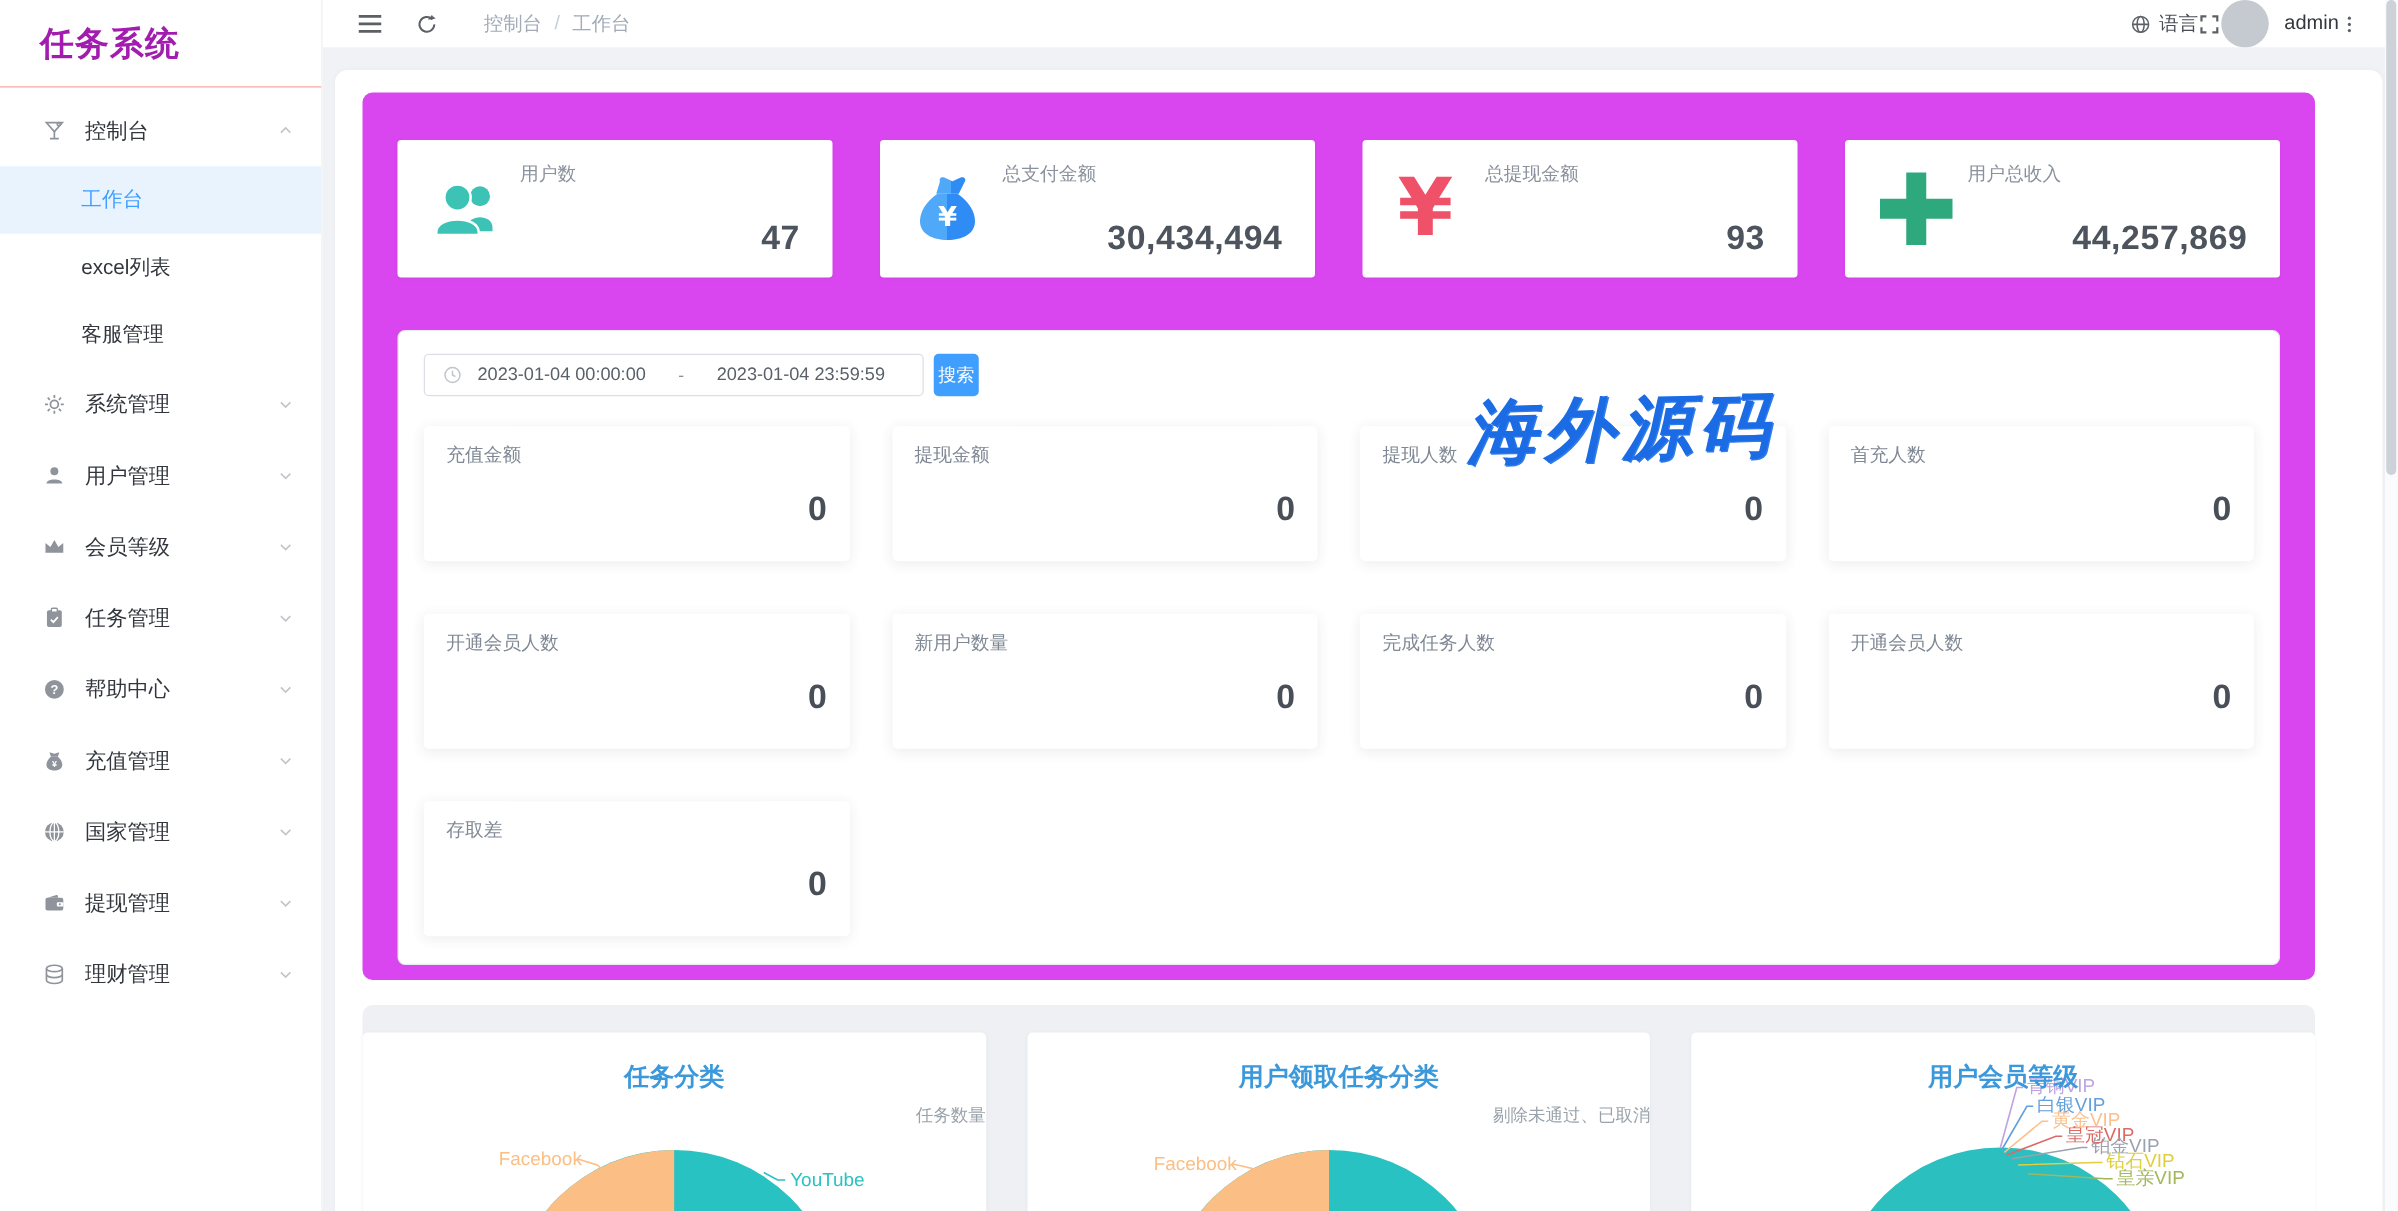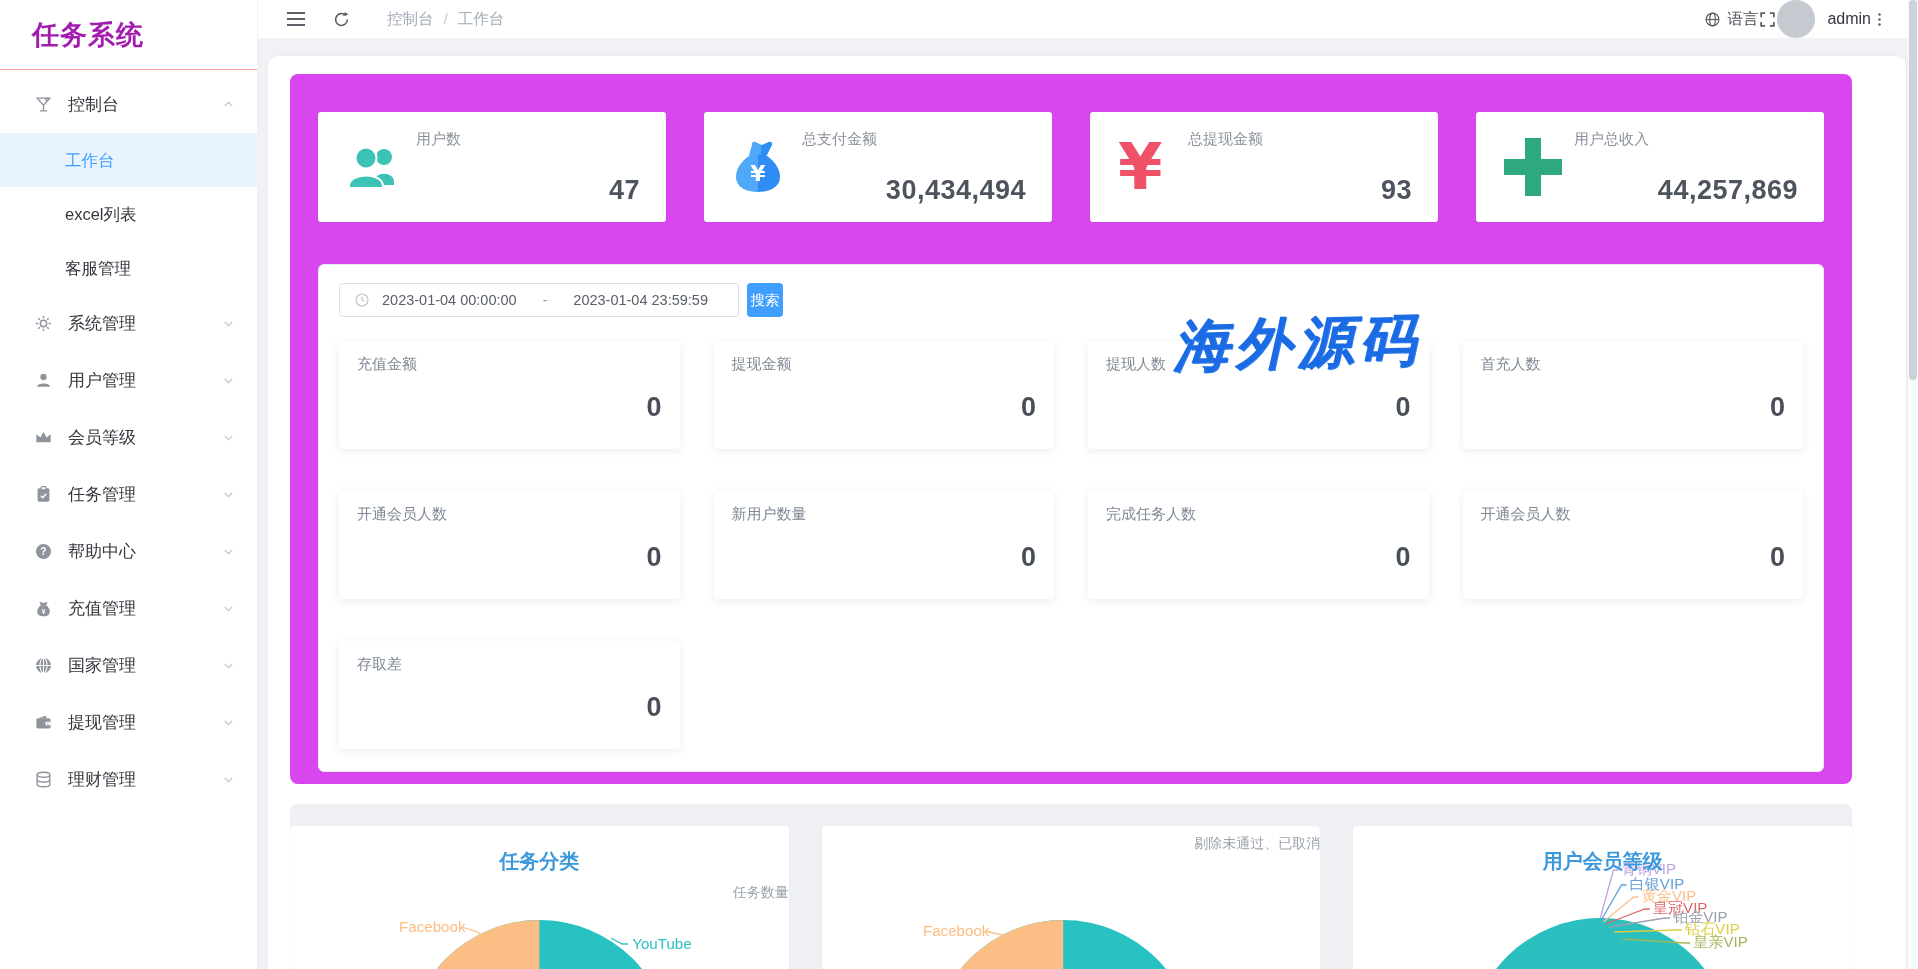--- a/index.html
+++ b/index.html
@@ -429,20 +429,21 @@
               <circle cx="247" cy="224" r="130" fill="#28C2C2"></circle>
               <path d="M247 224 L247 94 A130 130 0 0 0 247 354 Z" fill="#FBBE84"></path>
               <polyline points="170,101 186,106 197,116" stroke="#FBBE84"></polyline>
               <text x="108" y="106" fill="#FBBE84">Facebook</text>
               <polyline points="318,112 329,118 335,118" stroke="#28C2C2"></polyline>
               <text x="339" y="123" fill="#28C2C2">YouTube</text>
             </svg>
           </div>
 
           <div class="chartCard">
+            <div class="ct">用户领取任务分类</div>
             <div class="cs">剔除未通过、已取消</div>
             <svg class="pie" viewBox="0 0 494 330" preserveAspectRatio="none">
               <circle cx="239" cy="224" r="130" fill="#28C2C2"></circle>
               <path d="M239 224 L239 94 A130 130 0 0 0 239 354 Z" fill="#FBBE84"></path>
               <polyline points="162,105 179,109 191,119" stroke="#FBBE84"></polyline>
               <text x="100" y="110" fill="#FBBE84">Facebook</text>
             </svg>
           </div>
 
           <div class="chartCard">

